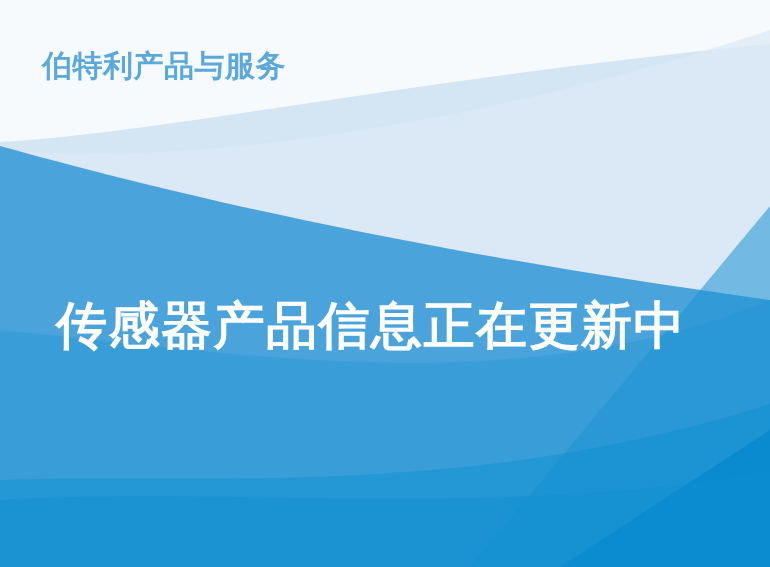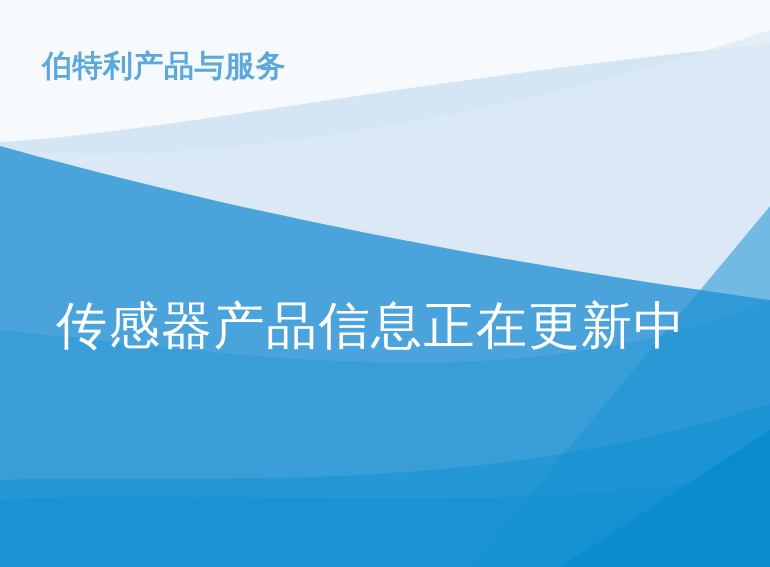--- a/index.html
+++ b/index.html
@@ -41,21 +41,21 @@
     letter-spacing: 0.5px;
     color: #5BA8DA;
     line-height: 1.05;
     white-space: nowrap;
   }
   #headline-primary {
     position: absolute;
     left: 56px;
     top: 298px;
     font-size: 51px;
-    font-weight: normal;
+    font-weight: bold;
     color: #FFFFFF;
     letter-spacing: 1.5px;
     line-height: 1.08;
     white-space: nowrap;
   }
   #headline-secondary {
     position: absolute;
     left: 56px;
     top: 407px;
     font-size: 37px;

